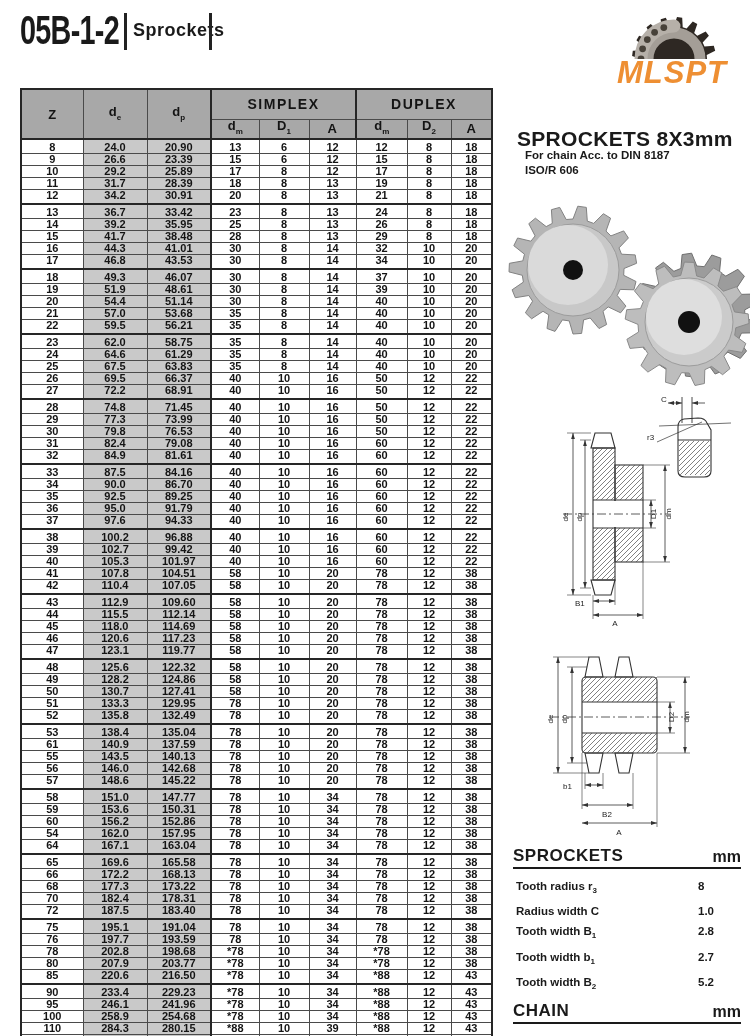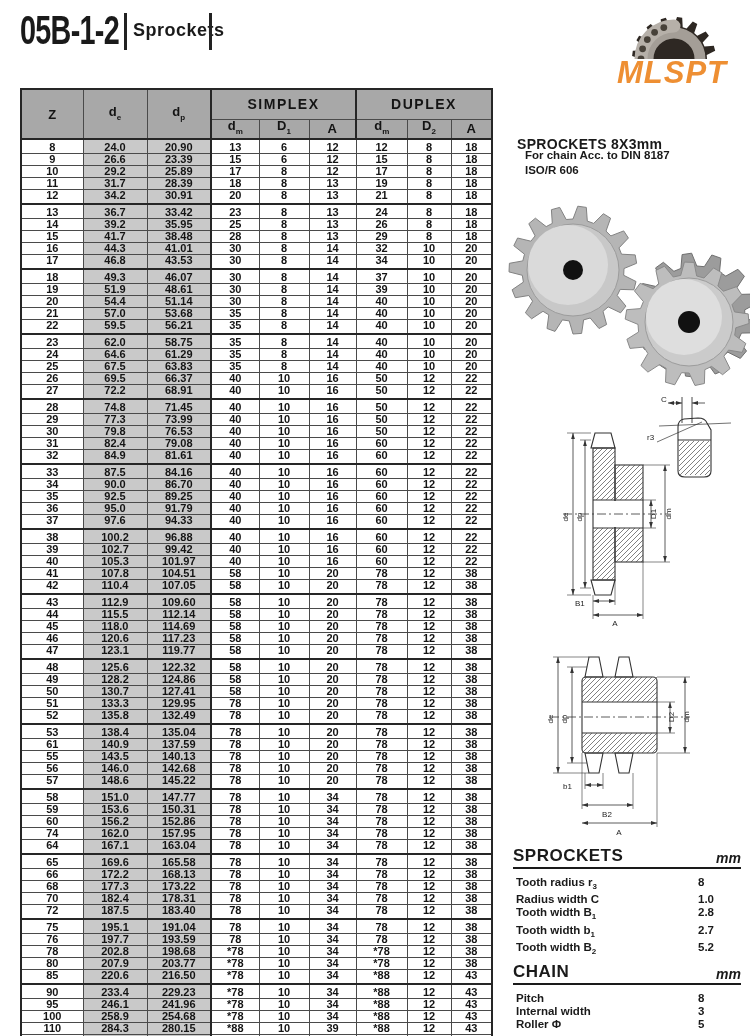--- a/index.html
+++ b/index.html
@@ -24,35 +24,35 @@
   #sprocket-table thead tr:last-child th{height:20px;}
   #sprocket-table thead th.grp{font-size:14px;letter-spacing:1.5px;}
   #sprocket-table tbody{border-top:2px solid #262626;}
   #sprocket-table tbody tr:first-child td{padding-top:2px;}
   #sprocket-table tbody tr:last-child td{padding-bottom:2px;}
   #sprocket-table td.shade{background:#c9c9c9;}
   #sprocket-table td:nth-child(4),#sprocket-table .thickL{border-left:2px solid #262626;}
   sub{font-size:8px;}
 
   
-  #info-heading{left:517px;top:127px;font-size:14px;font-weight:bold;letter-spacing:.3px;margin-top:9px;}
+  #info-heading{left:517px;top:127px;font-size:21px;font-weight:bold;letter-spacing:.3px;}
   .info-line{left:517px;font-size:11.5px;font-weight:bold;padding-left:8px;}
 
   
   svg text{font:8px "Liberation Sans",sans-serif;fill:#222;}
   .logo-txt{font:italic bold 31px "Liberation Sans",sans-serif;fill:#ee8f33;letter-spacing:1px;}
 
   
   #specs{left:513px;top:846px;width:228px;}
   .sec-head{display:flex;justify-content:space-between;align-items:flex-end;
             border-bottom:2.5px solid #1a1a1a;padding-bottom:1px;font-weight:bold;}
   .sec-head .h{font-size:17px;letter-spacing:.5px;}
-  .sec-head .u{font-size:14px;font-style:italic;}
+  .sec-head .u{font-size:16px;}
   .rows{margin:7px 0 4px 0;}
-  .spec-row{display:flex;font-size:11.5px;font-weight:bold;line-height:13px;}
+  .spec-row{display:flex;font-size:11.5px;font-weight:bold;line-height:20px;}
   .spec-row .lbl{flex:0 0 185px;padding-left:3px;}
 </style>
 </head>
 <body>
 
 <div class="abs" id="part-title">05B-1-2</div>
 <div class="abs vbar" style="left:124px;top:13px;height:37px;"></div>
 <div class="abs" id="subtitle">Sprockets</div>
 <div class="abs vbar" style="left:209px;top:13px;height:37px;"></div>
 
@@ -697,21 +697,21 @@
         <td class="shade">156.2</td>
         <td class="shade">152.86</td>
         <td>78</td>
         <td>10</td>
         <td>34</td>
         <td>78</td>
         <td>12</td>
         <td>38</td>
       </tr>
       <tr>
-        <td>74</td>
+        <td>54</td>
         <td class="shade">162.0</td>
         <td class="shade">157.95</td>
         <td>78</td>
         <td>10</td>
         <td>34</td>
         <td>78</td>
         <td>12</td>
         <td>38</td>
       </tr>
       <tr>

